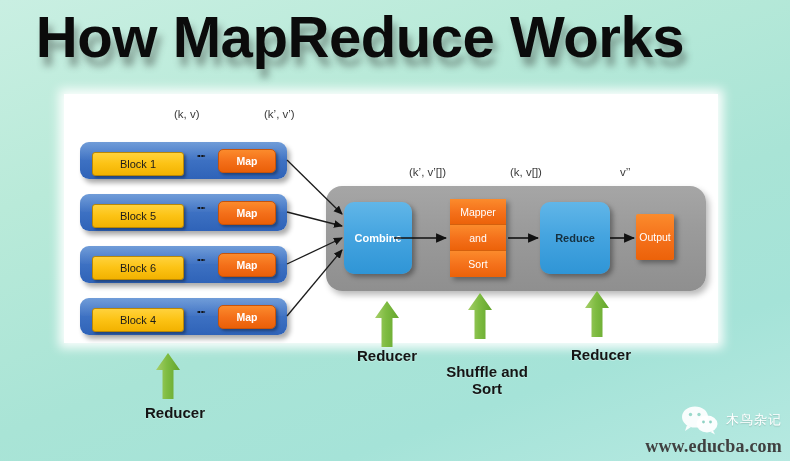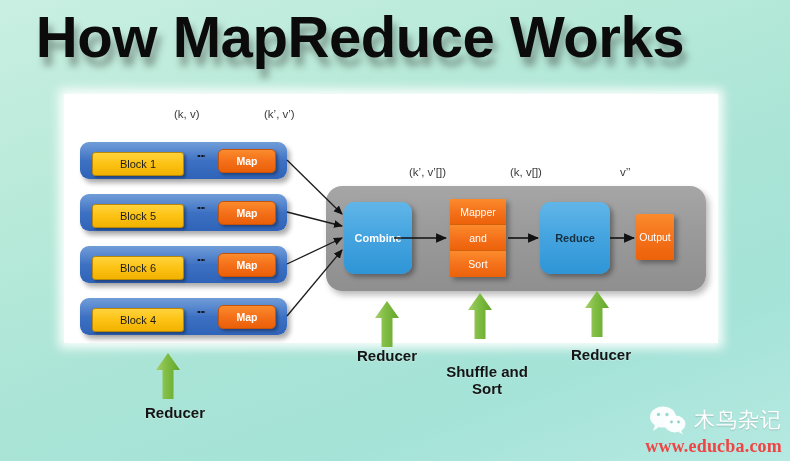--- a/index.html
+++ b/index.html
@@ -231,30 +231,30 @@
   #brand-row {
     display: flex;
     align-items: center;
     justify-content: flex-end;
     gap: 6px;
     margin-bottom: 1px;
   }
   #wechat-icon { display: block; }
   #brand-cn {
     font-family: "DejaVu Sans", sans-serif;
-    font-size: 21px;
+    font-size: 13px;
     color: #ffffff;
     letter-spacing: 1px;
     text-shadow: 0 1px 1px rgba(120,150,145,0.45);
   }
   #brand-url {
     font-family: "Liberation Serif", serif;
     font-weight: bold;
     font-size: 18px;
-    color: #ef4444;
+    color: #404040;
     letter-spacing: 0.2px;
   }
 </style>
 </head>
 <body>
 
 <div id="title-bar">
   <div id="page-title">How MapReduce Works</div>
 </div>
 

